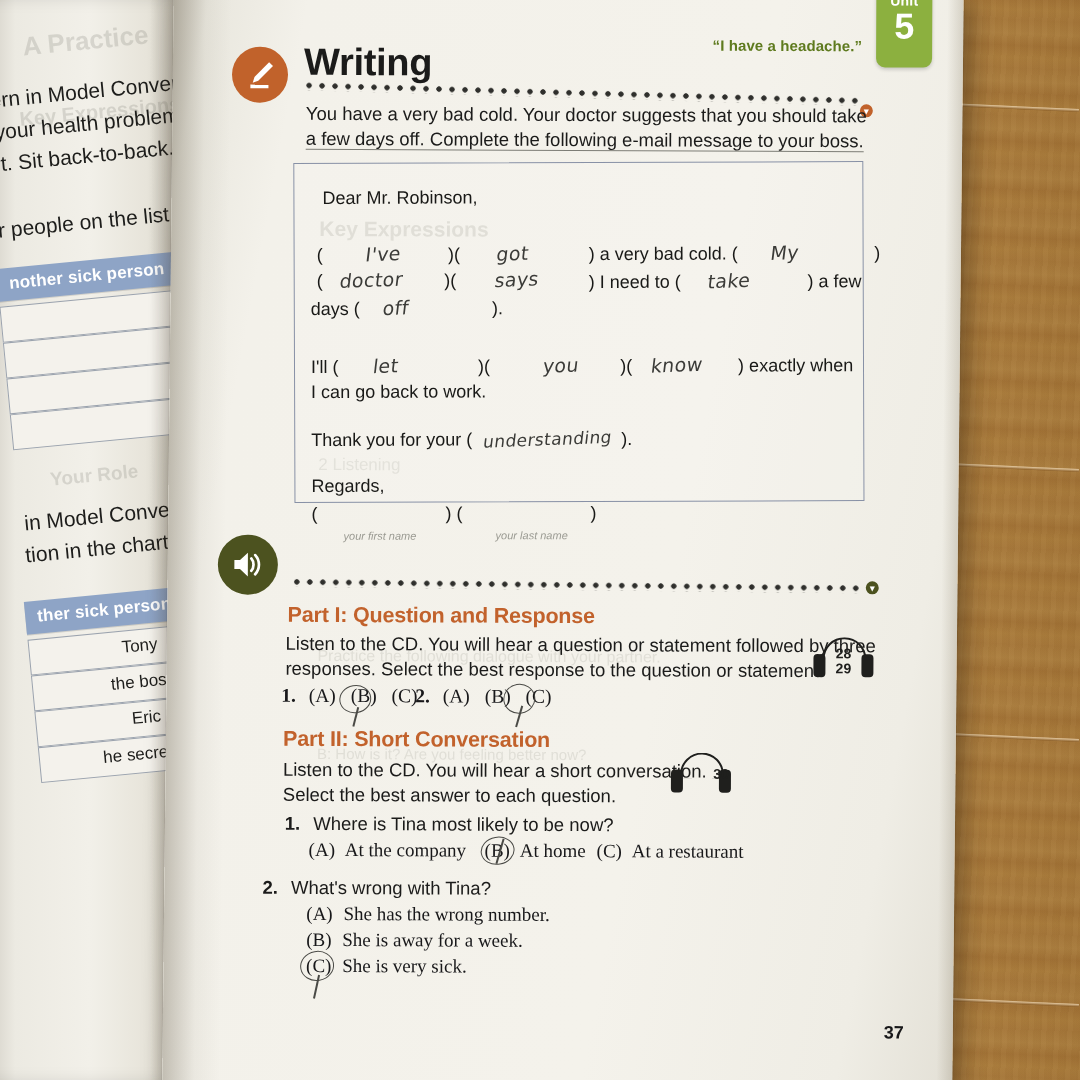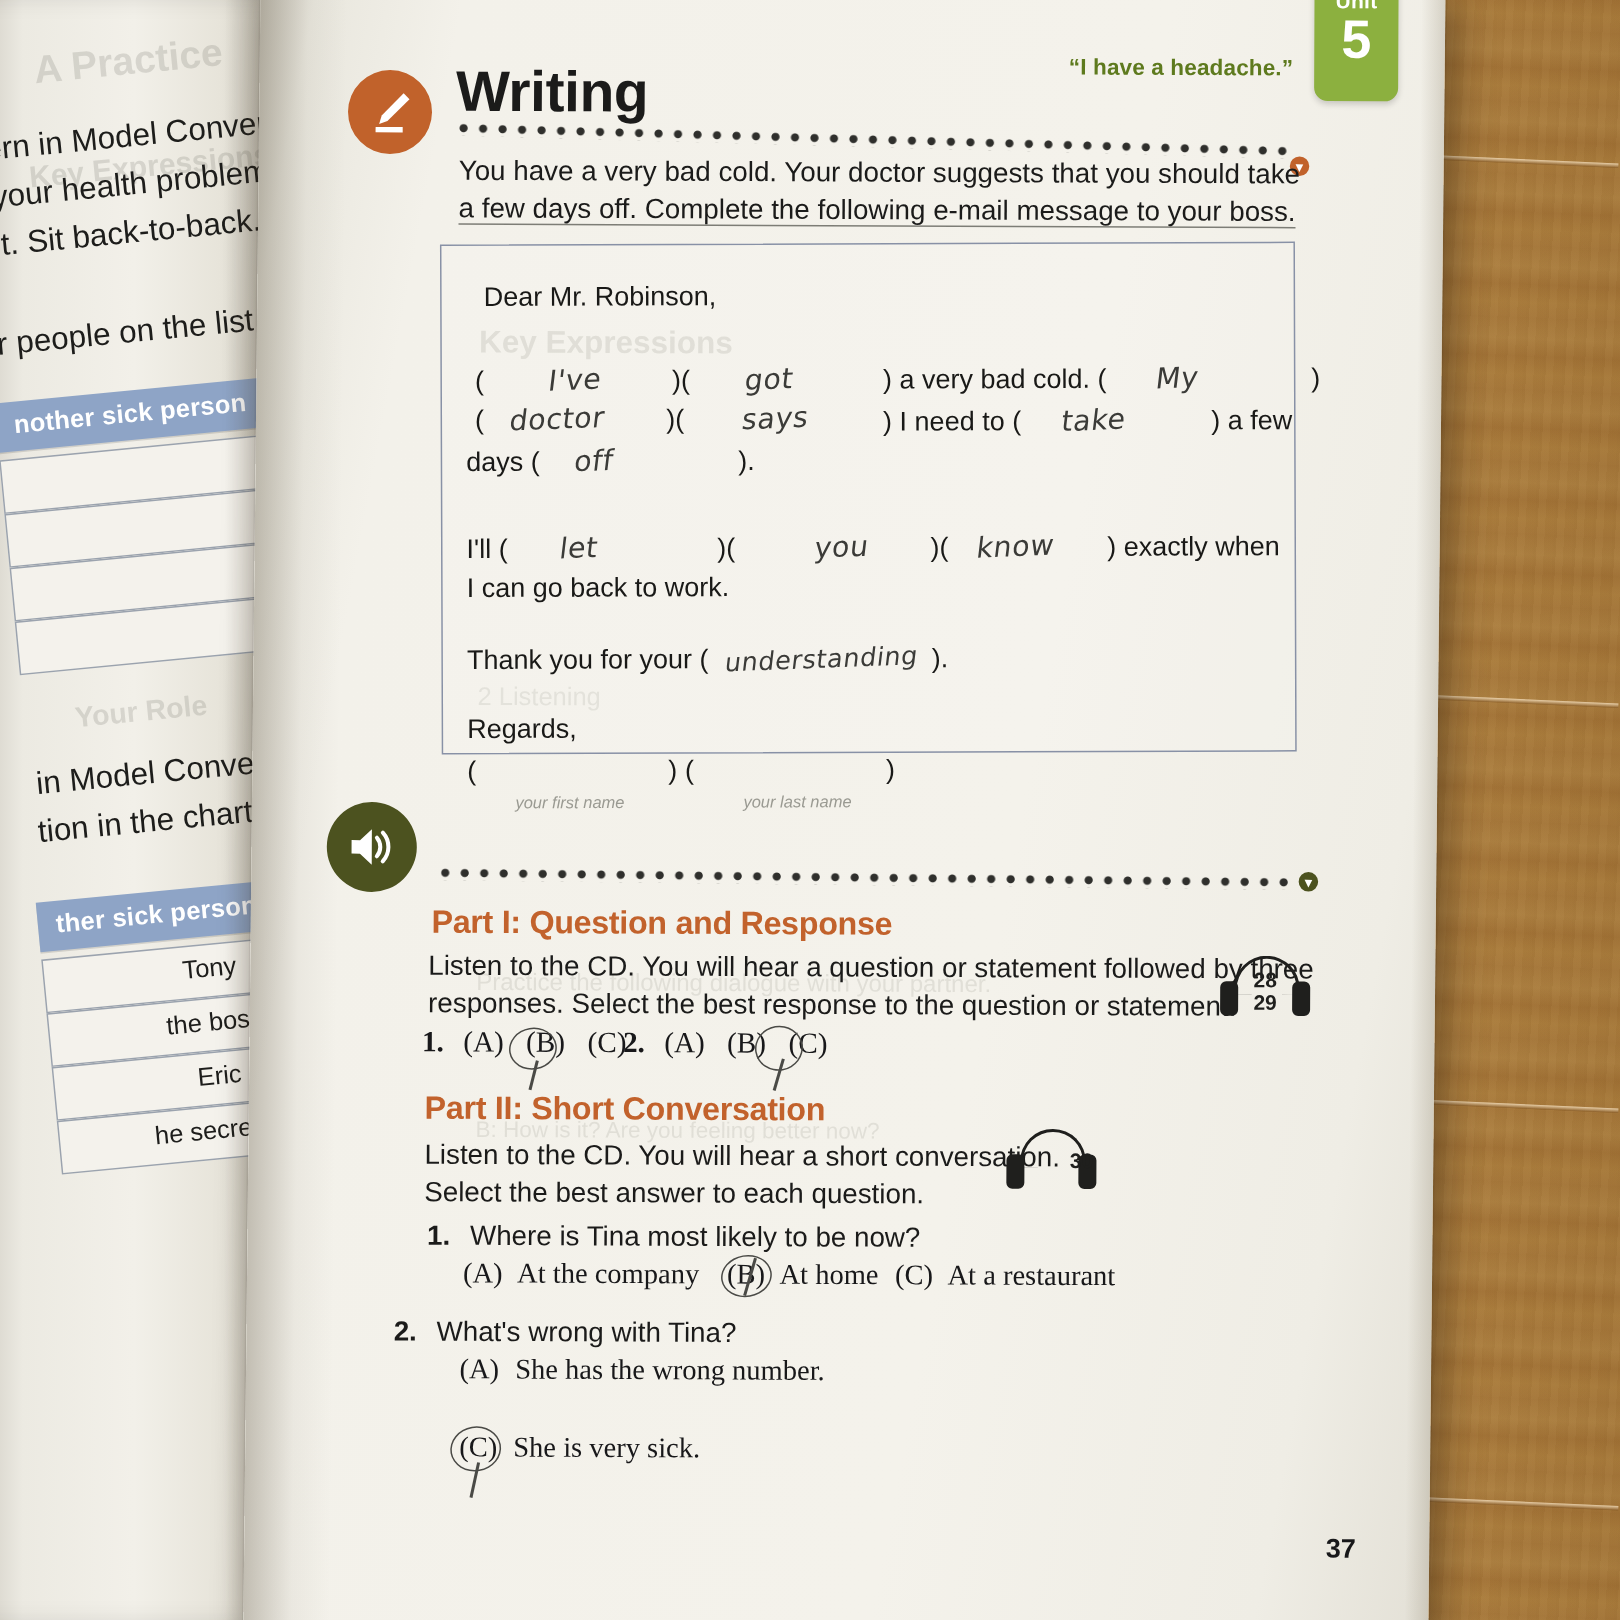--- a/index.html
+++ b/index.html
@@ -339,20 +339,24 @@
     </div>
 
     <div class="q" style="left:96px;top:892px;">
       <span class="qnum">2.</span>
       <span style="margin-left:8px;">What's wrong with Tina?</span>
     </div>
     <div class="opt" style="left:140px;top:918px;">
       <span>(A)</span>
       <span style="margin-left:6px;">She has the wrong number.</span>
     </div>
+    <div class="opt" style="left:140px;top:944px;">
+      <span>(B)</span>
+      <span style="margin-left:6px;">She is away for a week.</span>
+    </div>
     <div class="opt" style="left:140px;top:970px;">
       <span>(C)</span>
       <span style="margin-left:6px;">She is very sick.</span>
     </div>
     <div class="circ" style="left:134px;top:966px;width:32px;height:28px;"></div>
     <div class="tail" style="left:152px;top:990px;height:24px;transform:rotate(12deg);"></div>
 
     <div id="page-num">37</div>
   </div>
 </div>

